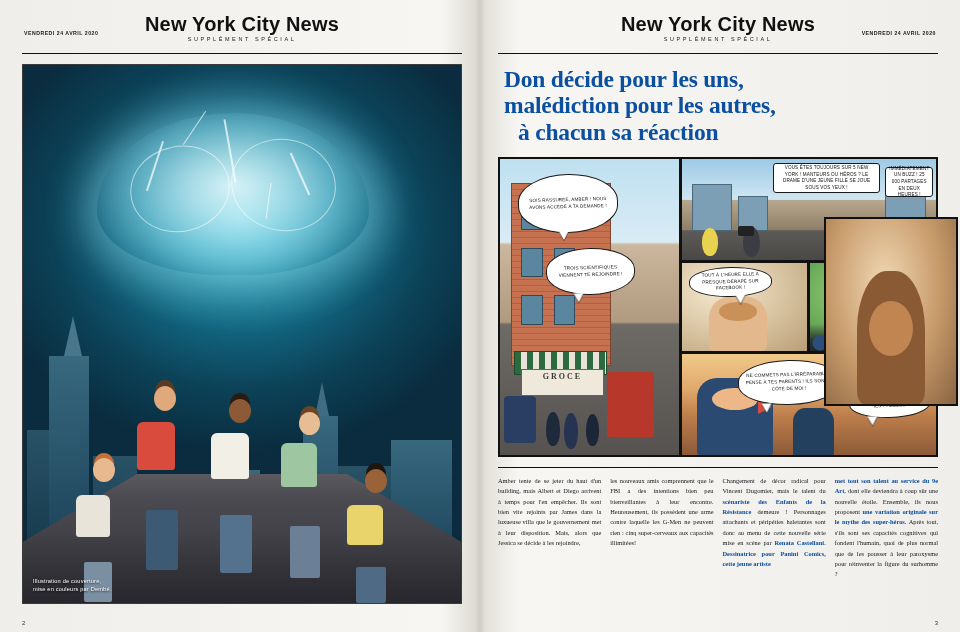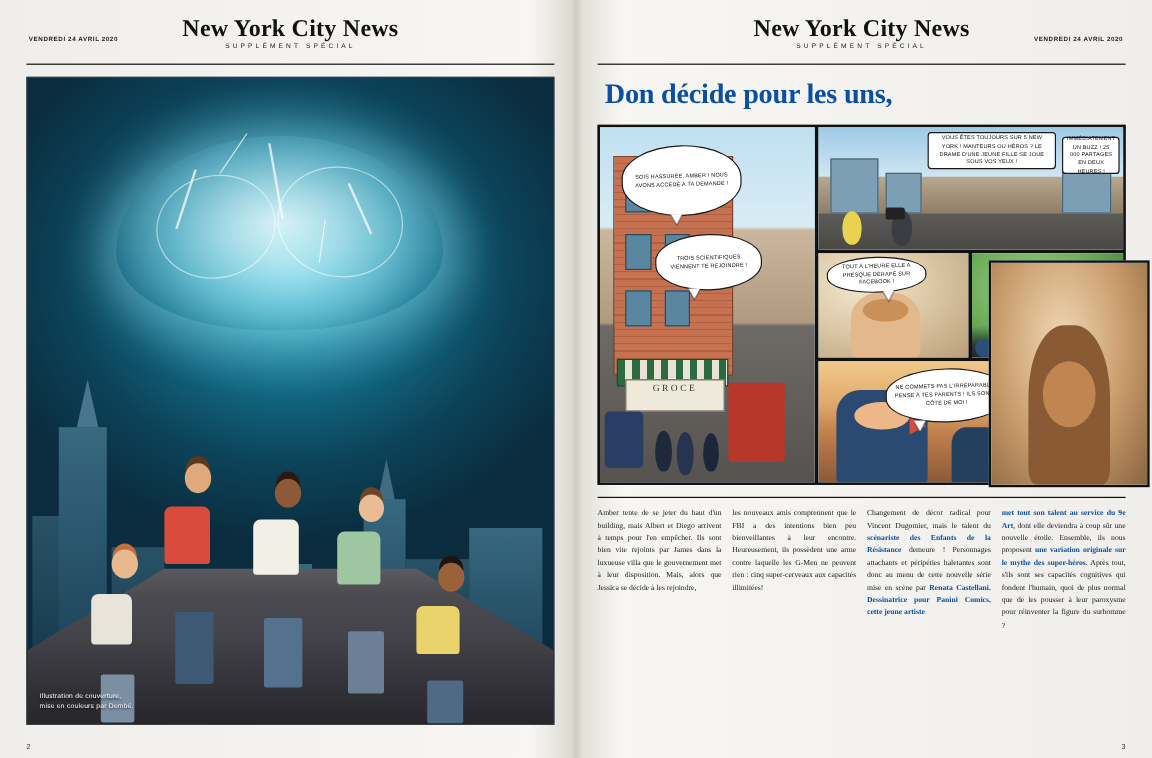--- a/index.html
+++ b/index.html
@@ -25,21 +25,21 @@
     position: absolute; top: 16px;
     font-size: 5.2px; letter-spacing: .5px; color: #1a1a1a;
     font-family: "Liberation Sans", sans-serif; font-weight: 700;
   }
   .left .masthead .date { left: 2px; }
   .right .masthead .date { right: 2px; }
   .masthead .logo {
     text-align: center; line-height: 1;
   }
   .masthead .logo .nameline {
-    font-family: Liberation Serif, serif;
+    font-family: Liberation Sans, sans-serif;
     font-weight: 700; font-size: 20px; letter-spacing: .2px; color: #111;
   }
   .masthead .logo .subline {
     font-family: "Liberation Sans", sans-serif;
     font-size: 5.5px; letter-spacing: 2.6px; color: #222; margin-top: 3px;
   }
 
   
   .illus-frame {
     margin-top: 10px;
@@ -150,21 +150,21 @@
     position: absolute; background: #5b86a0; border: 1px solid #2e4a5c;
   }
   .art-awning {
     position: absolute; left: 8%; bottom: 27%; width: 52%; height: 8%;
     background: repeating-linear-gradient(to right, #2c6b3f 0 6px, #e8e3d6 6px 12px);
     border: 1px solid #1d4a2b;
   }
   .art-sign {
     position: absolute; left: 12%; bottom: 20%; width: 46%; height: 9%;
     background: #efe9dc; border: 1px solid #6a6257;
-    color: #3b3a36; font-family: "Liberation Serif", serif; font-weight: 400;
+    color: #3b3a36; font-family: "Liberation Serif", serif; font-weight: 700;
     font-size: 8px; letter-spacing: 2px; text-align: center; line-height: 1.7;
   }
   .art-crowd {
     position: absolute; left: 0; right: 0; bottom: 0; height: 30%;
     background:
       radial-gradient(circle at 8% 70%, #2b4f7a 0 7px, rgba(0,0,0,0) 8px),
       radial-gradient(circle at 20% 75%, #1e3d63 0 8px, rgba(0,0,0,0) 9px),
       radial-gradient(circle at 33% 68%, #30598a 0 7px, rgba(0,0,0,0) 8px),
       radial-gradient(circle at 46% 78%, #22436d 0 9px, rgba(0,0,0,0) 10px),
       radial-gradient(circle at 60% 70%, #2b4f7a 0 7px, rgba(0,0,0,0) 8px),
@@ -317,20 +317,22 @@
     <div class="masthead">
       <div class="date">VENDREDI 24 AVRIL 2020</div>
       <div class="logo">
         <div class="nameline">New York City News</div>
         <div class="subline">SUPPLÉMENT SPÉCIAL</div>
       </div>
     </div>
 
     <div class="headline">
       <div class="l1">Don décide pour les uns,</div>
+      <div class="l2">malédiction pour les autres,</div>
+      <div class="l3">à chacun sa réaction</div>
     </div>
 
     <div class="comic">
 
       <div class="panel p1">
         <div class="art-street"></div>
         <div class="art-brick"></div>
         <div class="art-window" style="left:12%;top:14%;width:12%;height:10%;"></div>
         <div class="art-window" style="left:30%;top:14%;width:12%;height:10%;"></div>
         <div class="art-window" style="left:12%;top:30%;width:12%;height:10%;"></div>

